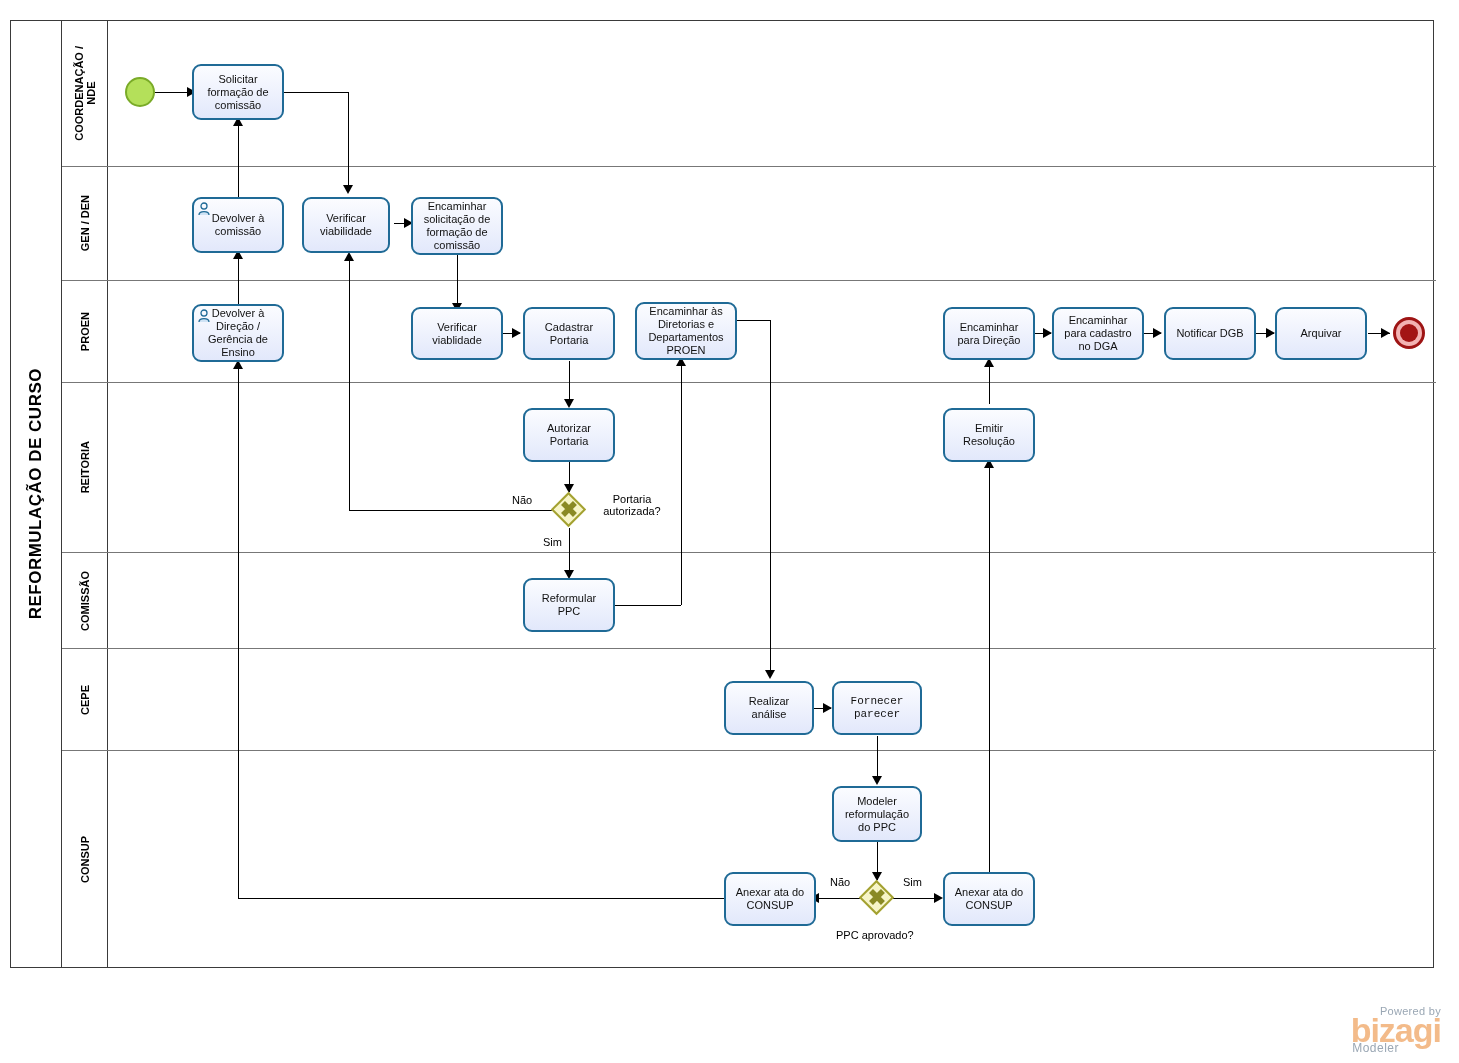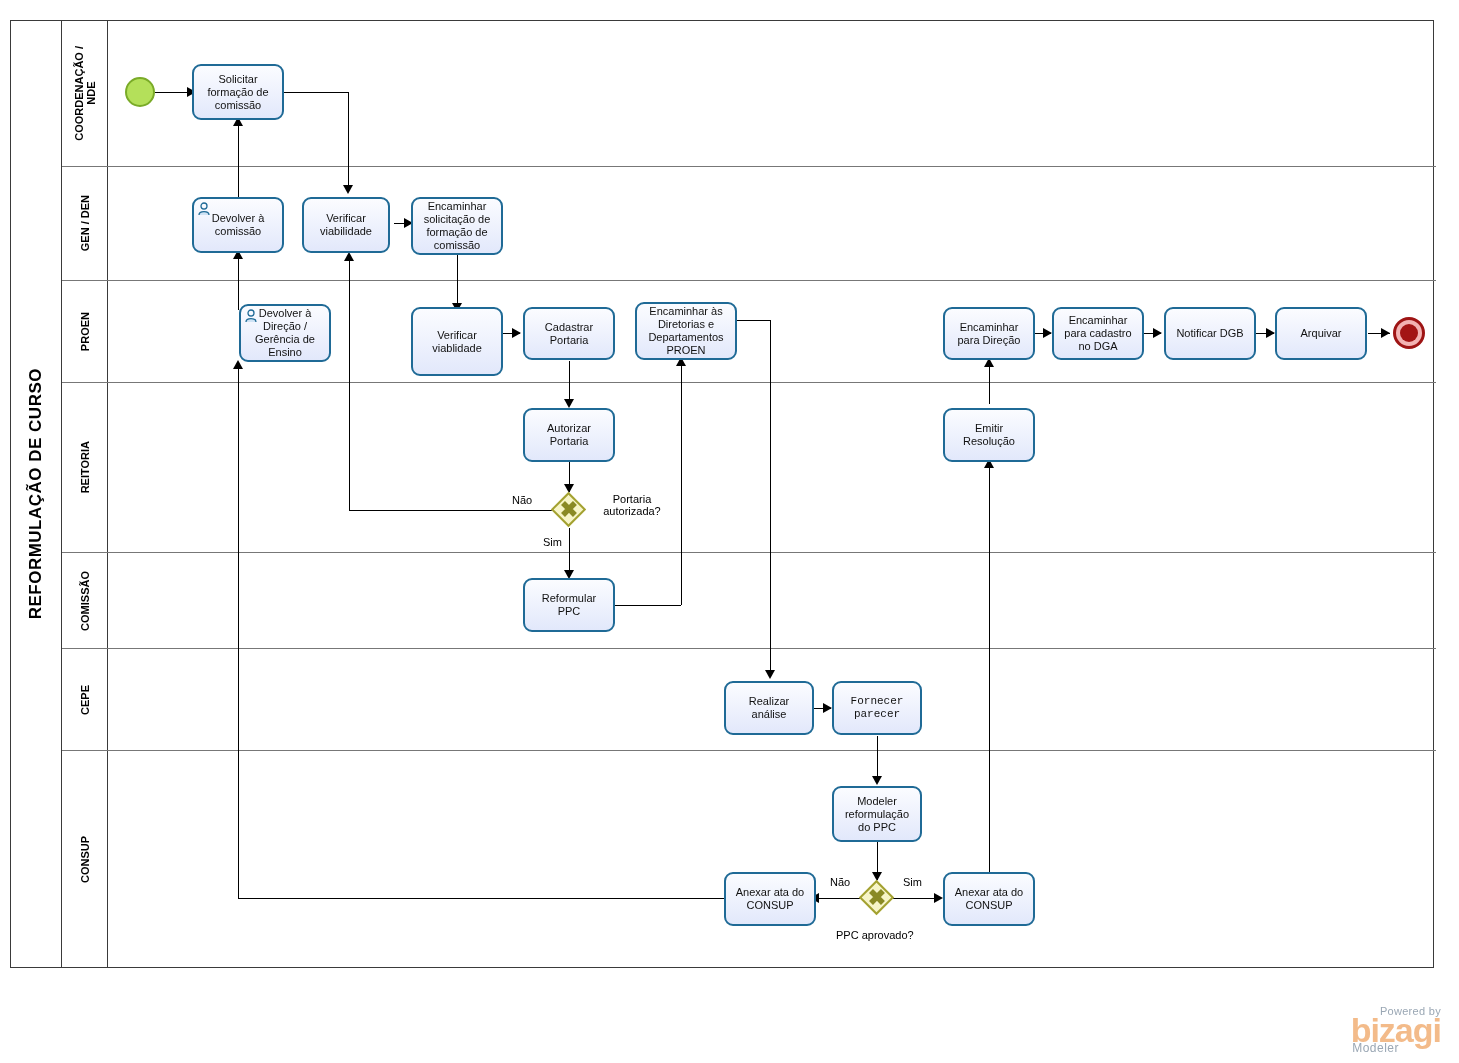--- a/index.html
+++ b/index.html
@@ -197,30 +197,30 @@
     </span>
     <span class="lbl">Devolver à comissão</span>
   </div>
   <div class="task" style="left:302px;top:197px;width:88px;height:56px;">
     <span class="lbl">Verificar viabilidade</span>
   </div>
   <div class="task" style="left:411px;top:197px;width:92px;height:58px;">
     <span class="lbl">Encaminhar solicitação de formação de comissão</span>
   </div>
 
-  <div class="task" style="left:192px;top:304px;width:92px;height:58px;margin-left:47px;">
+  <div class="task" style="left:192px;top:304px;width:92px;height:58px;">
     <span class="uicon">
       <svg width="16" height="14" viewBox="0 0 16 14">
           <circle cx="6" cy="4" r="3" fill="none" stroke="#1f6a96" stroke-width="1.3"></circle>
           <path d="M1 13 C1 8.5 11 8.5 11 13" fill="#cfe3f5" stroke="#1f6a96" stroke-width="1.3"></path>
         </svg>
     </span>
     <span class="lbl">Devolver à Direção / Gerência de Ensino</span>
   </div>
-  <div class="task" style="left:411px;top:307px;width:92px;height:69px;">
+  <div class="task" style="left:411px;top:307px;width:92px;height:53px;">
     <span class="lbl">Verificar viablidade</span>
   </div>
   <div class="task" style="left:523px;top:307px;width:92px;height:53px;">
     <span class="lbl">Cadastrar Portaria</span>
   </div>
   <div class="task" style="left:635px;top:302px;width:102px;height:58px;">
     <span class="lbl">Encaminhar às Diretorias e Departamentos PROEN</span>
   </div>
   <div class="task" style="left:943px;top:307px;width:92px;height:53px;">
     <span class="lbl">Encaminhar para Direção</span>

